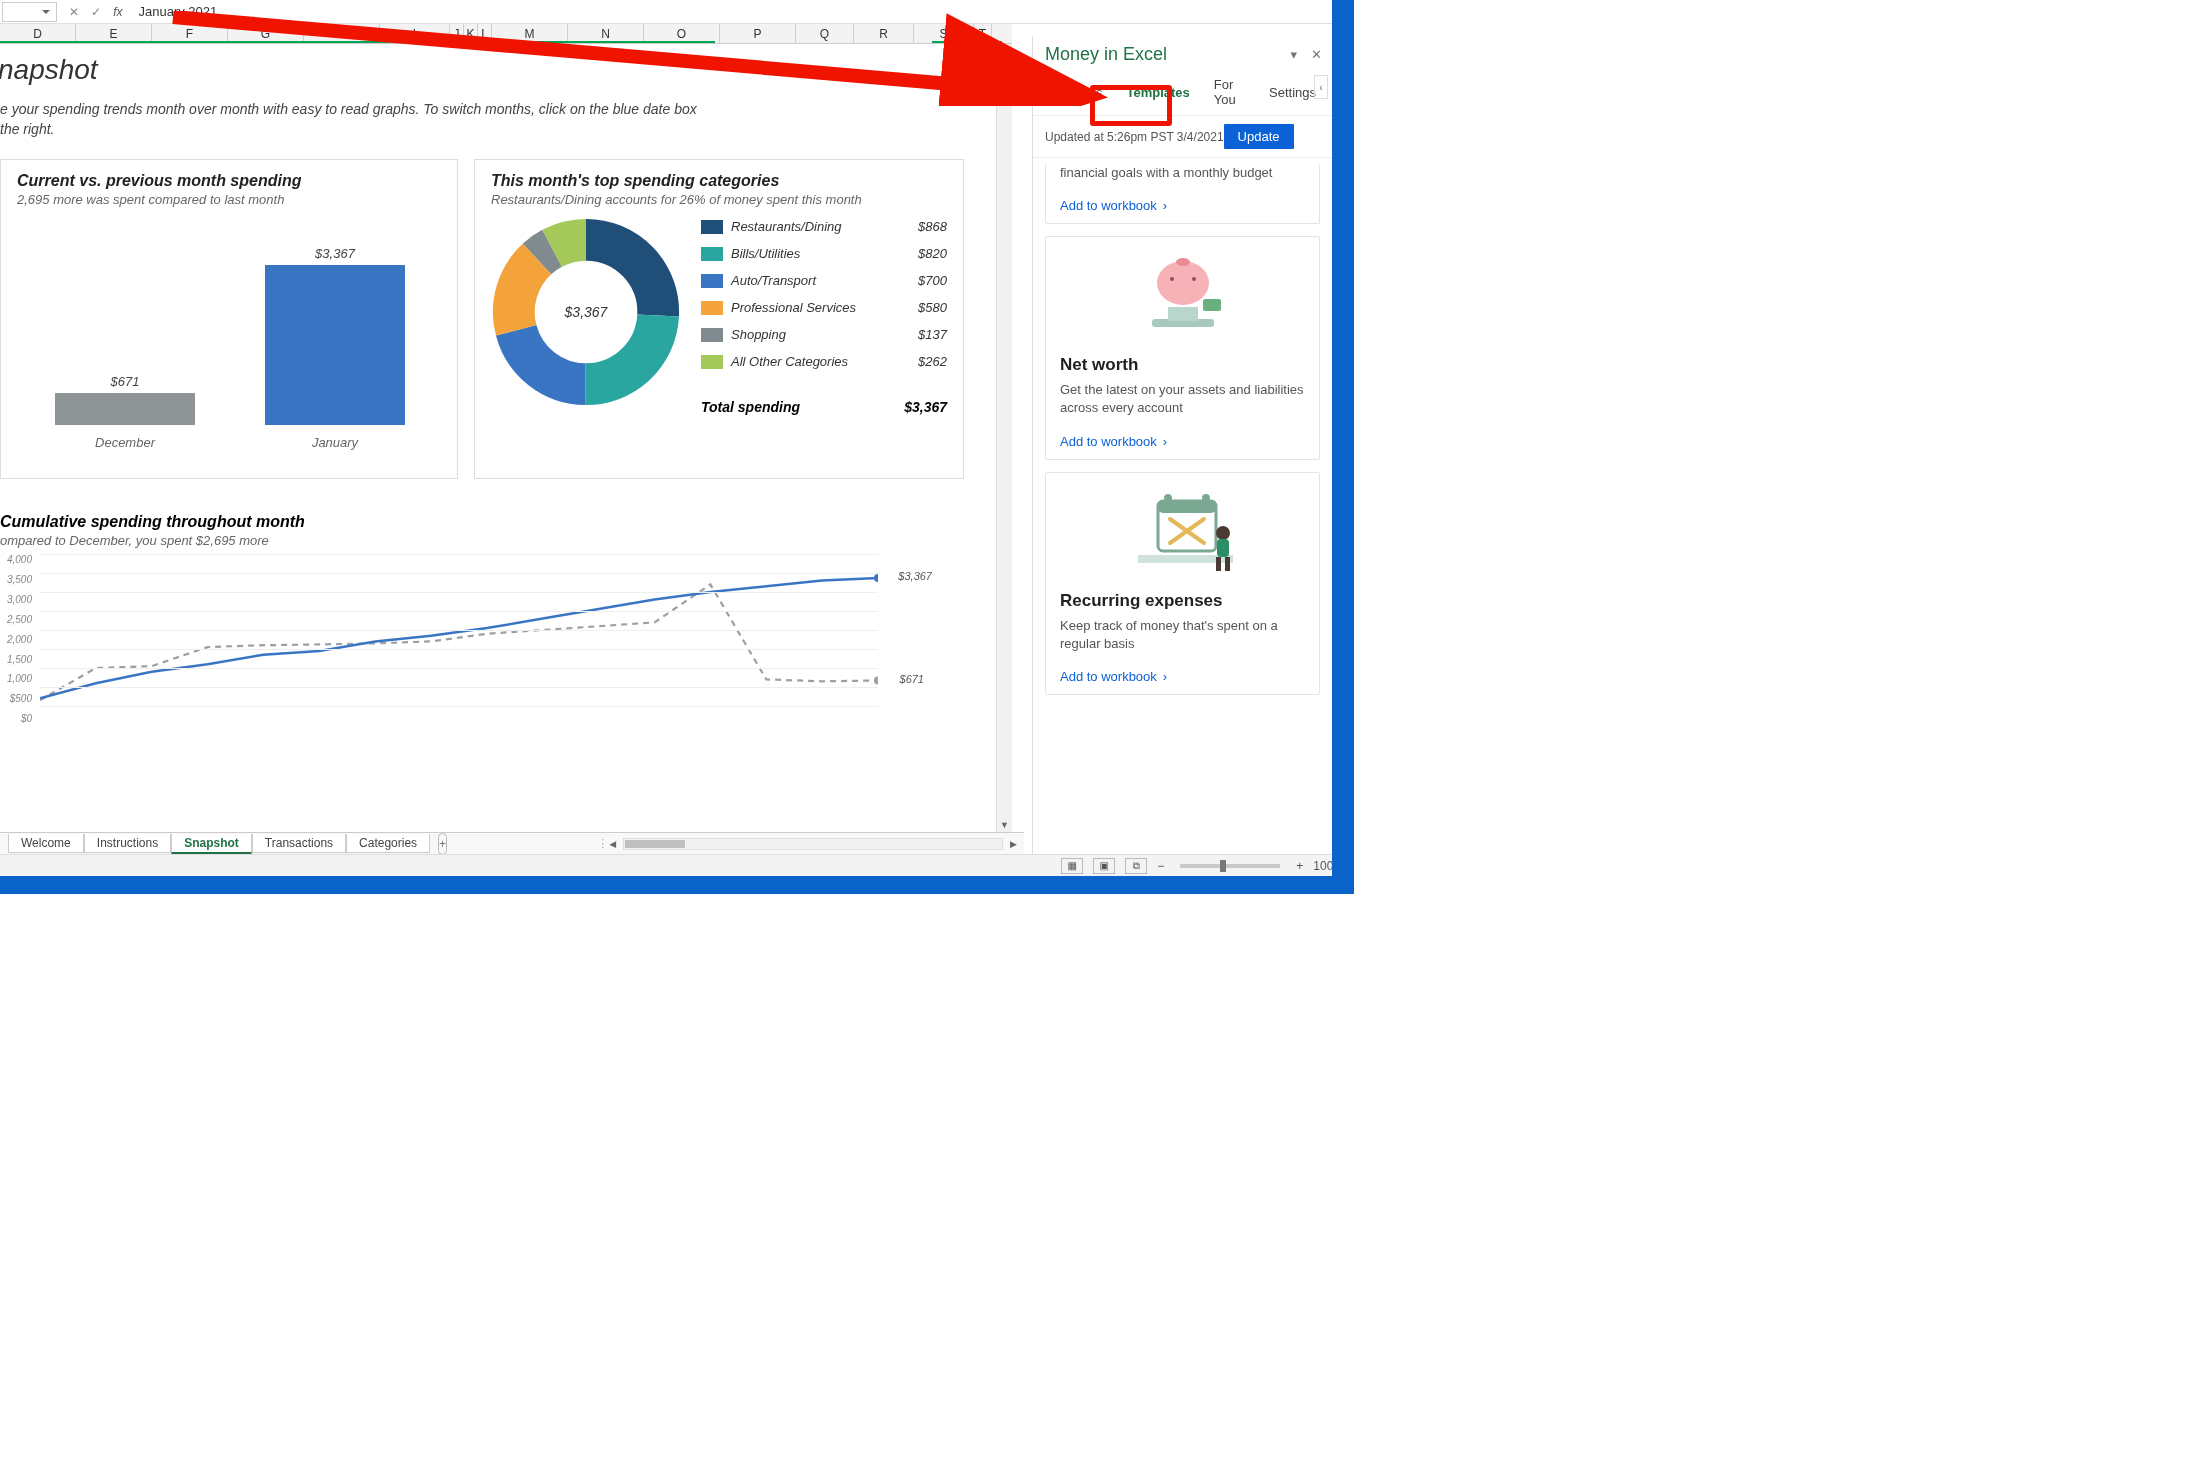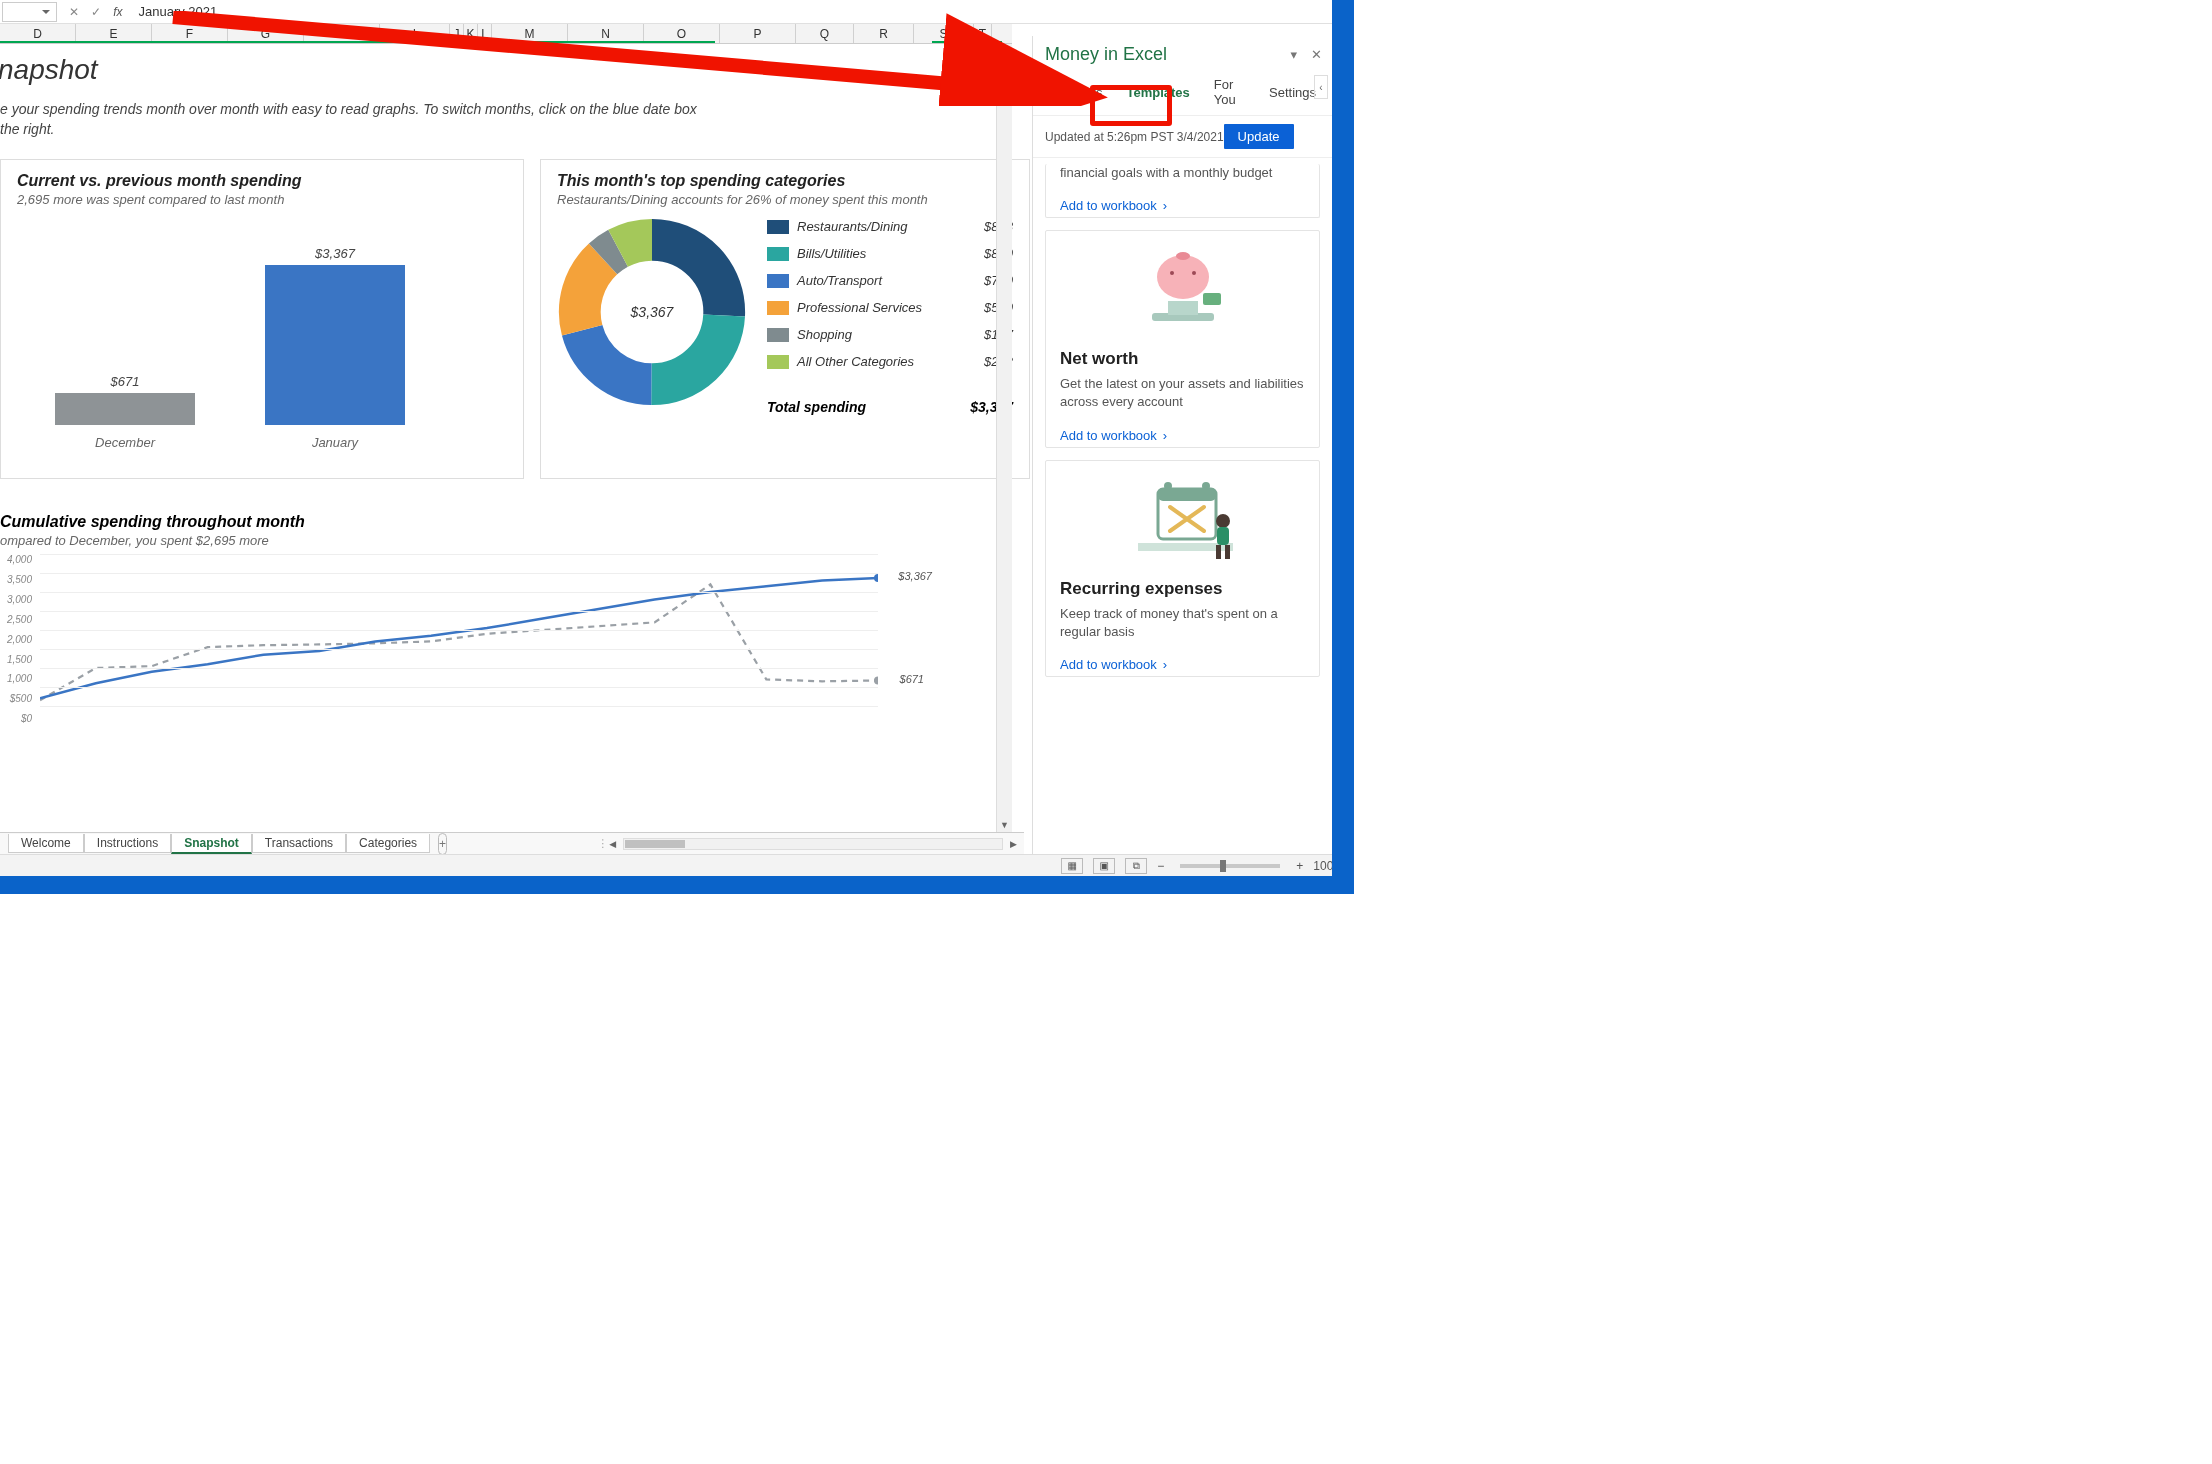--- a/index.html
+++ b/index.html
@@ -32,21 +32,21 @@
   .content { position: absolute; top: 0; left: 0; right: 0; padding: 0 12px 0 0;}
   .title { font-size: 28px; color: #333; margin: 10px 0 14px -2px;}
   .subtitle { font-size: 14px; color: #444; max-width: 700px; line-height: 1.4;}
   .month-flex { display:flex; justify-content:space-between; align-items:flex-start; padding-right:50px;}
   .month-label { font-weight:600; font-size:14px; margin-top:4px; margin-right:10px; width:220px; text-align:center;}
   .month-box { border:1.5px solid #3a75c4; background:#d6e4f5; width:219px; height:41px; display:flex;align-items:center;justify-content:center;font-size:14px;color:#333; margin-top:10px; position:relative;}
   .month-box::after{content:'';position:absolute;bottom:-6px;right:-6px;width:6px;height:6px;background:#217346;border:1px solid #fff;}
 
   .cards-row { display:flex; gap:16px; margin-top:20px;}
   .card { border:1px solid #ddd; background:#fff; padding:12px 16px 16px;}
-  .card-left { width:524px; height:320px;}
+  .card-left { width:458px; height:320px;}
   .card-right { width:490px; height:320px;}
   .card h3 { font-size:16px; font-weight:700; color:#222; margin-bottom:2px;}
   .card .sub { font-size:13px; color:#666; margin-bottom:10px;}
 
   
   .bar-chart { display:flex; align-items:flex-end; height:190px; gap:70px; padding-left:38px; position:relative; margin-top:28px;}
   .bar-grp { display:flex; flex-direction:column; align-items:center; width:140px;}
   .bar-val { font-size:13px; color:#444; margin-bottom:4px;}
   .bar { width:140px; background:#8e9396;}
   .bar.blue{ background:#3a75c4;}
@@ -97,21 +97,21 @@
   .sp-header{ display:flex; align-items:center; justify-content:space-between; padding:8px 10px 4px 12px;}
   .sp-title{ color:#217346; font-size:18px;}
   .sp-hdr-icons{ display:flex; gap:14px; color:#777; font-size:13px;}
   .sp-tabs{ display:flex; border-bottom:1px solid #eee; padding:0 6px; gap:4px; align-items:center; position:relative;}
   .sp-tab{ padding:8px 10px; font-size:13px; color:#444;}
   .sp-tab.active{ color:#217346; font-weight:600;}
   .sp-more{ position:absolute; right:4px; top:6px; width:14px;height:24px; border:1px solid #ddd; display:flex;align-items:center;justify-content:center;font-size:10px;color:#666;}
   .sp-update{ display:flex; align-items:center; justify-content:flex-start; padding:8px 12px; border-bottom:1px solid #eee; font-size:12px; color:#555;}
   .btn-update{ background:#0b61d6; color:#fff; border:none; padding:5px 14px; font-size:13px; border-radius:1px;}
   .sp-body{ flex:1; overflow-y:auto; padding:6px 12px 12px;}
-  .tplcard{ border:1px solid #e4e4e4; border-radius:2px; padding:12px 14px 4px; margin:12px 0;}
+  .tplcard{ border:1px solid #e4e4e4; border-radius:2px; padding:12px 14px 10px; margin:12px 0;}
   .tplcard .heading{ font-size:17px; font-weight:600; color:#222; margin:10px 0 6px;}
   .tplcard .desc{ font-size:13px; color:#555; line-height:1.4;}
   .tplcard .link{ color:#0b61d6; font-size:13px; display:flex; align-items:center; gap:6px; margin-top:16px; cursor:pointer;}
   .tplcard .illus{ height:96px; display:flex;align-items:center;justify-content:center;}
   .illus svg{ max-height:96px;}
 
   
   .annot-arrow{ position:absolute; top:11px; left:165px; width:960px; height:95px; pointer-events:none; z-index:50;}
   .annot-box{ position:absolute; border:5px solid #f01300; width:82px; height:41px; top:85px; left:1090px; z-index:51; pointer-events:none; border-radius:3px;}
 

